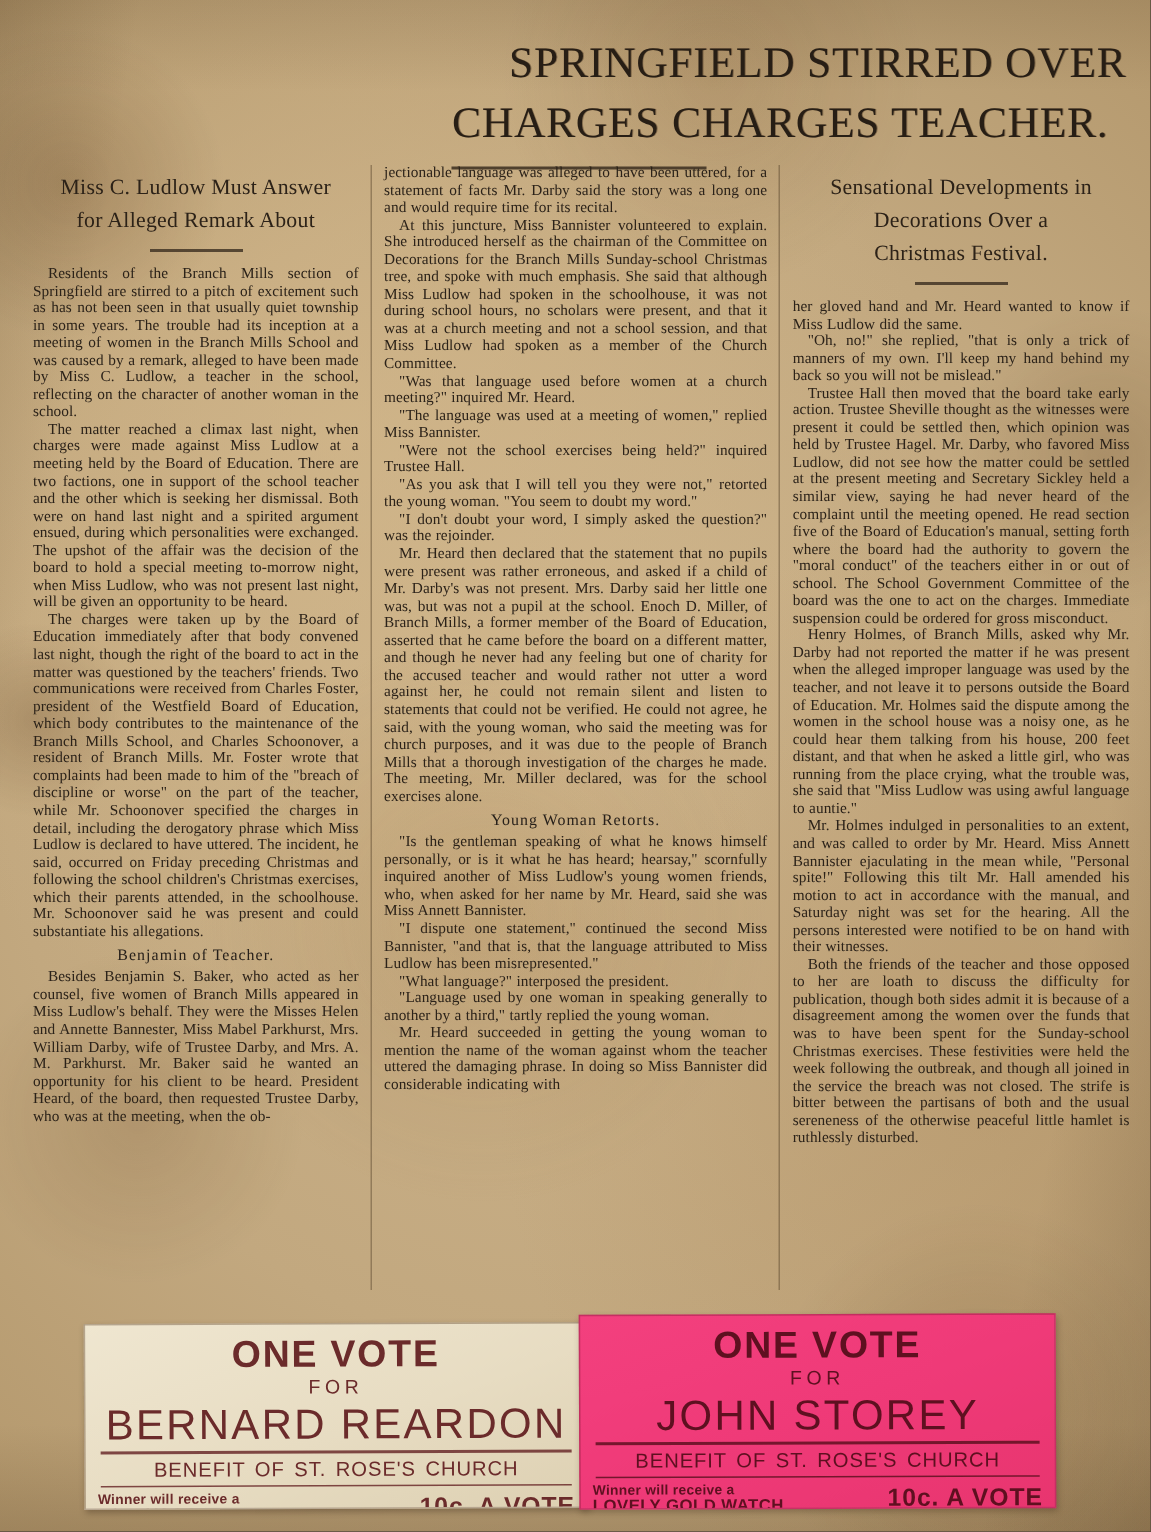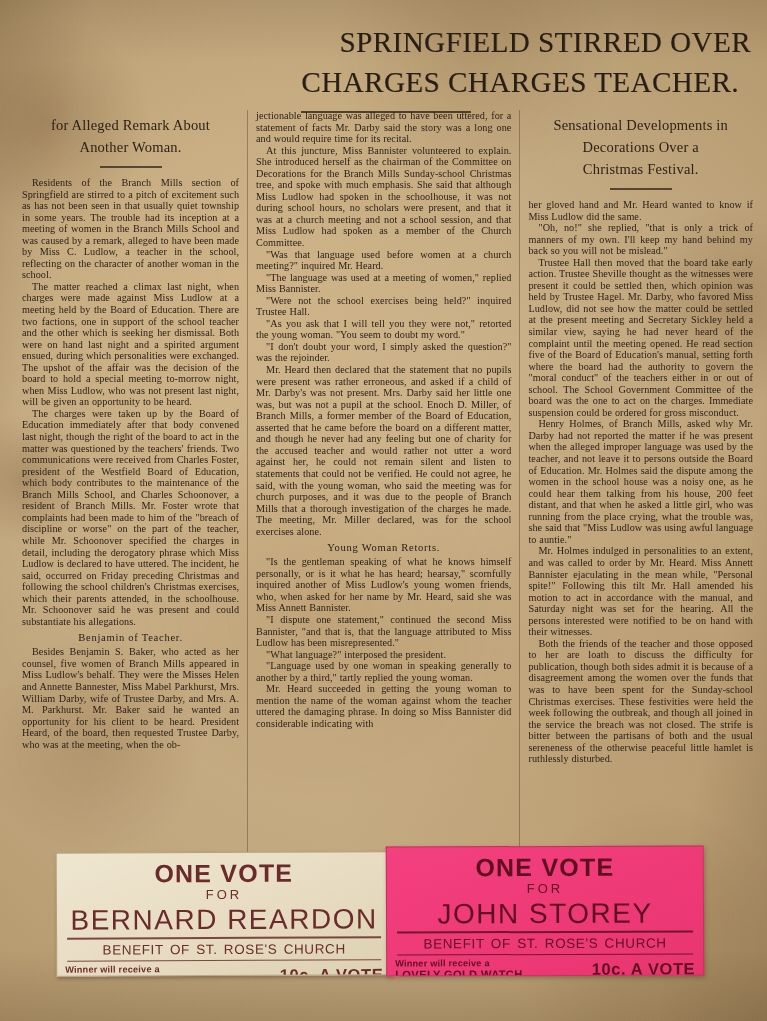--- a/index.html
+++ b/index.html
@@ -138,21 +138,21 @@
     letter-spacing: 0.7px;
     margin: 5px 0 3px 0;
     color: #27201a;
   }
 
   
   .tickets {
     position: absolute;
     left: 0;
     right: 0;
-    top: 836px;
+    top: 866px;
     height: 150px;
   }
   .ticket {
     position: absolute;
     box-sizing: border-box;
     padding: 6px 8px 5px 8px;
     font-family: "Liberation Sans", "DejaVu Sans", sans-serif;
     text-align: center;
     overflow: hidden;
   }
@@ -239,22 +239,22 @@
     <div class="headline">
       <div class="hl-line l1">SPRINGFIELD STIRRED OVER</div>
       <div class="hl-line l2">CHARGES CHARGES TEACHER.</div>
       <div class="hl-rule"></div>
     </div>
 
     <div class="columns">
 
       <div class="col c1">
         <div class="deck">
+          <span class="dl">Miss C. Ludlow Must Answer</span>
           <span class="dl">for Alleged Remark About</span>
-          <span class="dl">Another Woman.</span>
         </div>
         <div class="deck-rule"></div>
         <div class="body">
           <p>Residents of the Branch Mills section of Springfield are stirred to a pitch of excitement such as has not been seen in that usually quiet township in some years. The trouble had its inception at a meeting of women in the Branch Mills School and was caused by a remark, alleged to have been made by Miss C. Ludlow, a teacher in the school, reflecting on the character of another woman in the school.</p>
           <p>The matter reached a climax last night, when charges were made against Miss Ludlow at a meeting held by the Board of Education. There are two factions, one in support of the school teacher and the other which is seeking her dismissal. Both were on hand last night and a spirited argument ensued, during which personalities were exchanged. The upshot of the affair was the decision of the board to hold a special meeting to-morrow night, when Miss Ludlow, who was not present last night, will be given an opportunity to be heard.</p>
           <p>The charges were taken up by the Board of Education immediately after that body convened last night, though the right of the board to act in the matter was questioned by the teachers' friends. Two communications were received from Charles Foster, president of the Westfield Board of Education, which body contributes to the maintenance of the Branch Mills School, and Charles Schoonover, a resident of Branch Mills. Mr. Foster wrote that complaints had been made to him of the "breach of discipline or worse" on the part of the teacher, while Mr. Schoonover specified the charges in detail, including the derogatory phrase which Miss Ludlow is declared to have uttered. The incident, he said, occurred on Friday preceding Christmas and following the school children's Christmas exercises, which their parents attended, in the schoolhouse. Mr. Schoonover said he was present and could substantiate his allegations.</p>
           <div class="subhead">Benjamin of Teacher.</div>
           <p>Besides Benjamin S. Baker, who acted as her counsel, five women of Branch Mills appeared in Miss Ludlow's behalf. They were the Misses Helen and Annette Bannester, Miss Mabel Parkhurst, Mrs. William Darby, wife of Trustee Darby, and Mrs. A. M. Parkhurst. Mr. Baker said he wanted an opportunity for his client to be heard. President Heard, of the board, then requested Trustee Darby, who was at the meeting, when the ob-</p>
         </div>
       </div>

